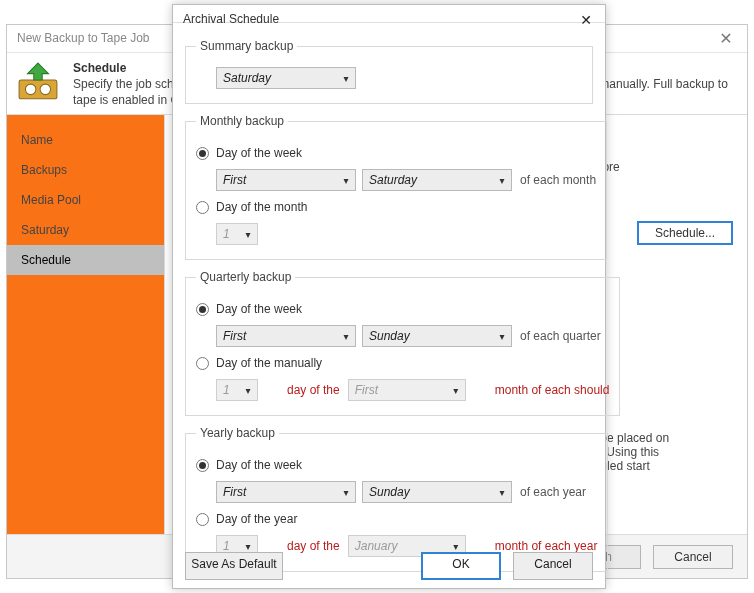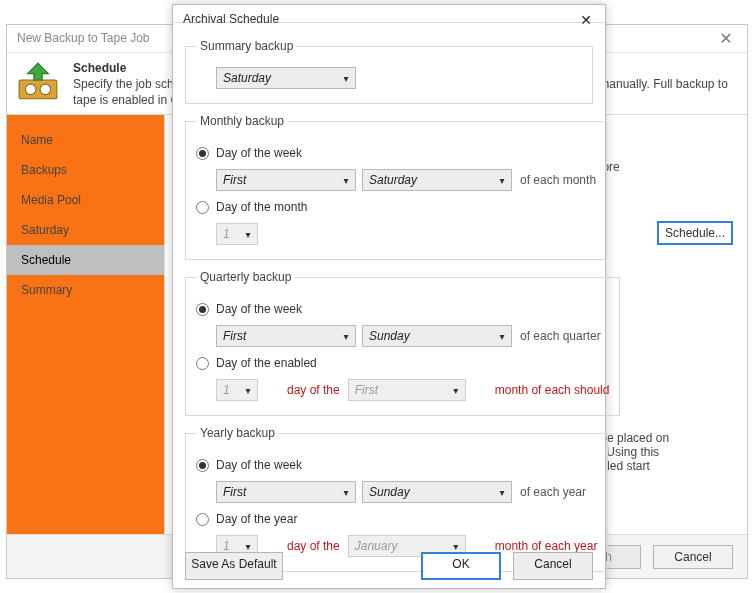--- a/index.html
+++ b/index.html
@@ -75,21 +75,21 @@
   }
   .wizard-content {
     flex: 1; position: relative; padding: 12px 14px;
   }
   .wizard-content .restore-line {
     position: absolute; left: 340px; right: 14px; top: 45px;
     color: #444; text-align: left;
   }
   .wizard-content .schedule-btn {
     position: absolute; right: 14px; top: 106px;
-    width: 76px; height: 24px;
+    width: 96px; height: 24px;
     border: 2px solid #2f82d4;
     background: #fff;
     text-align: center; line-height: 20px;
     cursor: default;
   }
   .wizard-content .placed-text {
     position: absolute; left: 380px; right: 14px; top: 316px;
     color: #444;
     text-align: left;
   }
@@ -225,21 +225,20 @@
       <div class="hdesc">Specify the job scheduling options. If you do not set the schedule, the job will need to be controlled manually. Full backup to tape is enabled in GFS mode to match the corresponding media set</div>
     </div>
   </div>
   <div class="wizard-body">
     <div class="wizard-nav">
       <div class="nav-item">Name</div>
       <div class="nav-item">Backups</div>
       <div class="nav-item">Media Pool</div>
       <div class="nav-item">Saturday</div>
       <div class="nav-item selected">Schedule</div>
-      <div class="nav-item">Summary</div>
     </div>
     <div class="wizard-content">
       <div class="restore-line">sing the latest restore</div>
       <div class="schedule-btn">Schedule...</div>
       <div class="placed-text">
         <div>ce job will be placed on</div>
         <div>e backups. Using this</div>
         <div>heir scheduled start</div>
       </div>
     </div>
@@ -310,21 +309,21 @@
         </div>
         <div style="width:6px"></div>
         <div class="combo" style="width:150px">
           <span class="combo-text">Sunday</span>
           <span class="combo-caret">▾</span>
         </div>
         <span class="auxtext">of each quarter</span>
       </div>
       <div class="radio-row">
         <span class="radio"></span>
-        <span class="radio-label">Day of the enabled</span>
+        <span class="radio-label">Day of the manually</span>
       </div>
       <div class="opt-row indent">
         <div class="combo disabled" style="width:42px">
           <span class="combo-text">1</span>
           <span class="combo-caret">▾</span>
         </div>
         <span class="auxtext disabled">day of the</span>
         <div style="width:8px"></div>
         <div class="combo disabled" style="width:118px">
           <span class="combo-text">First</span>

